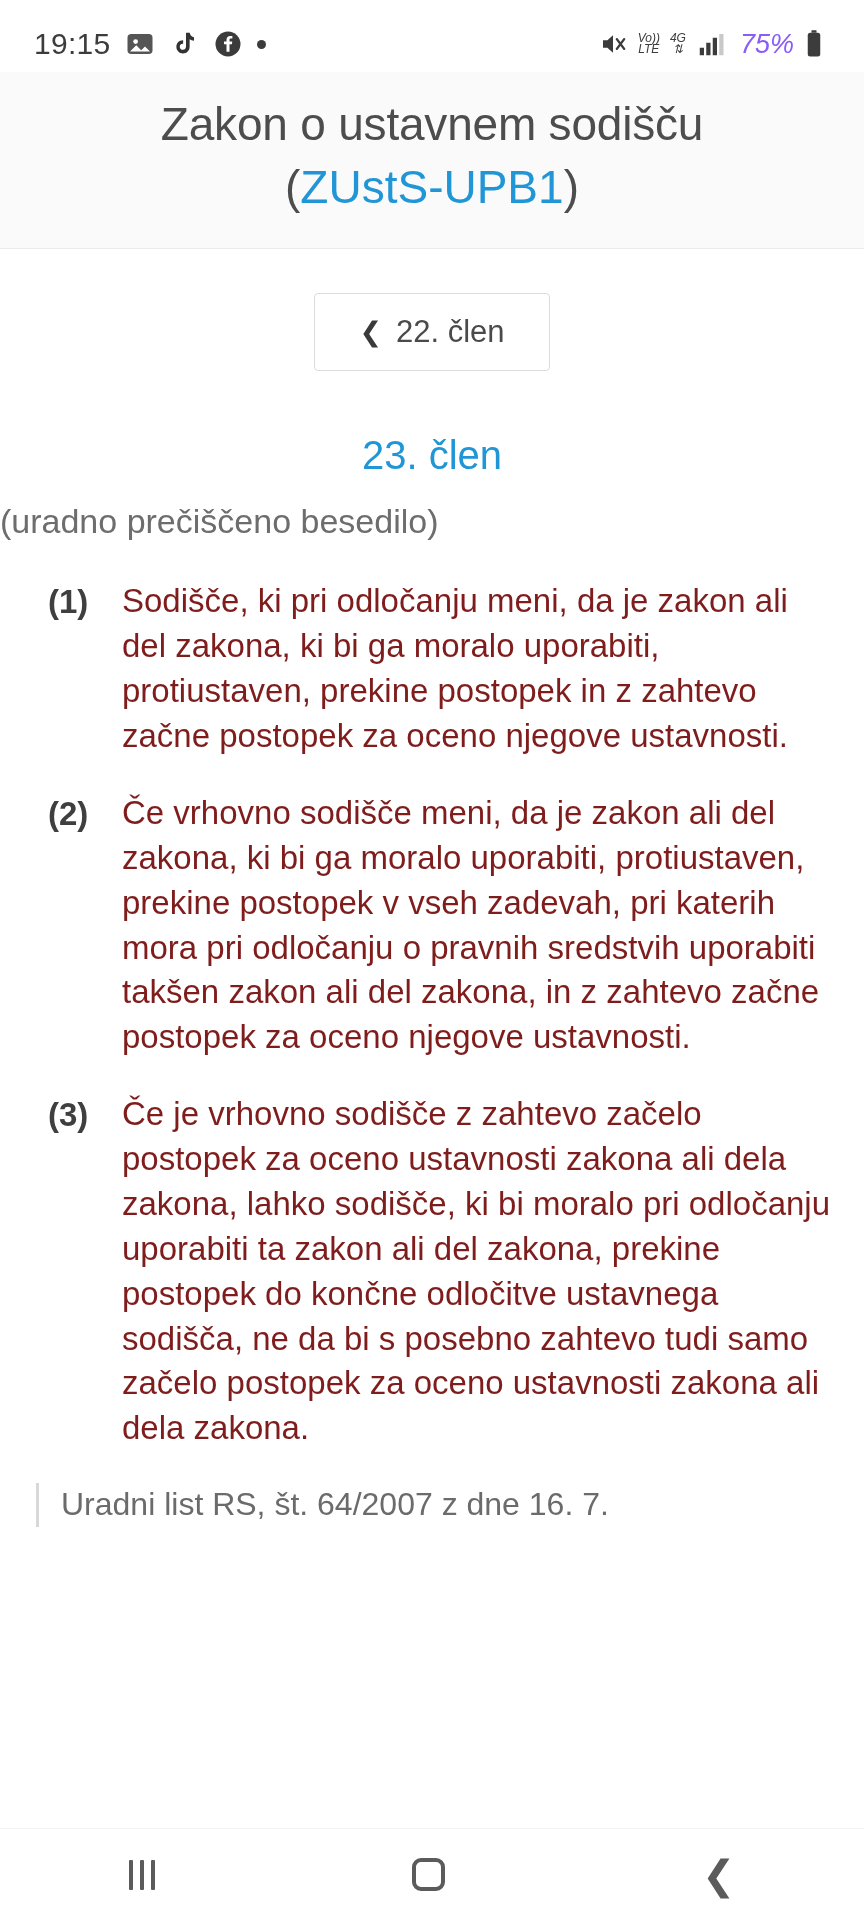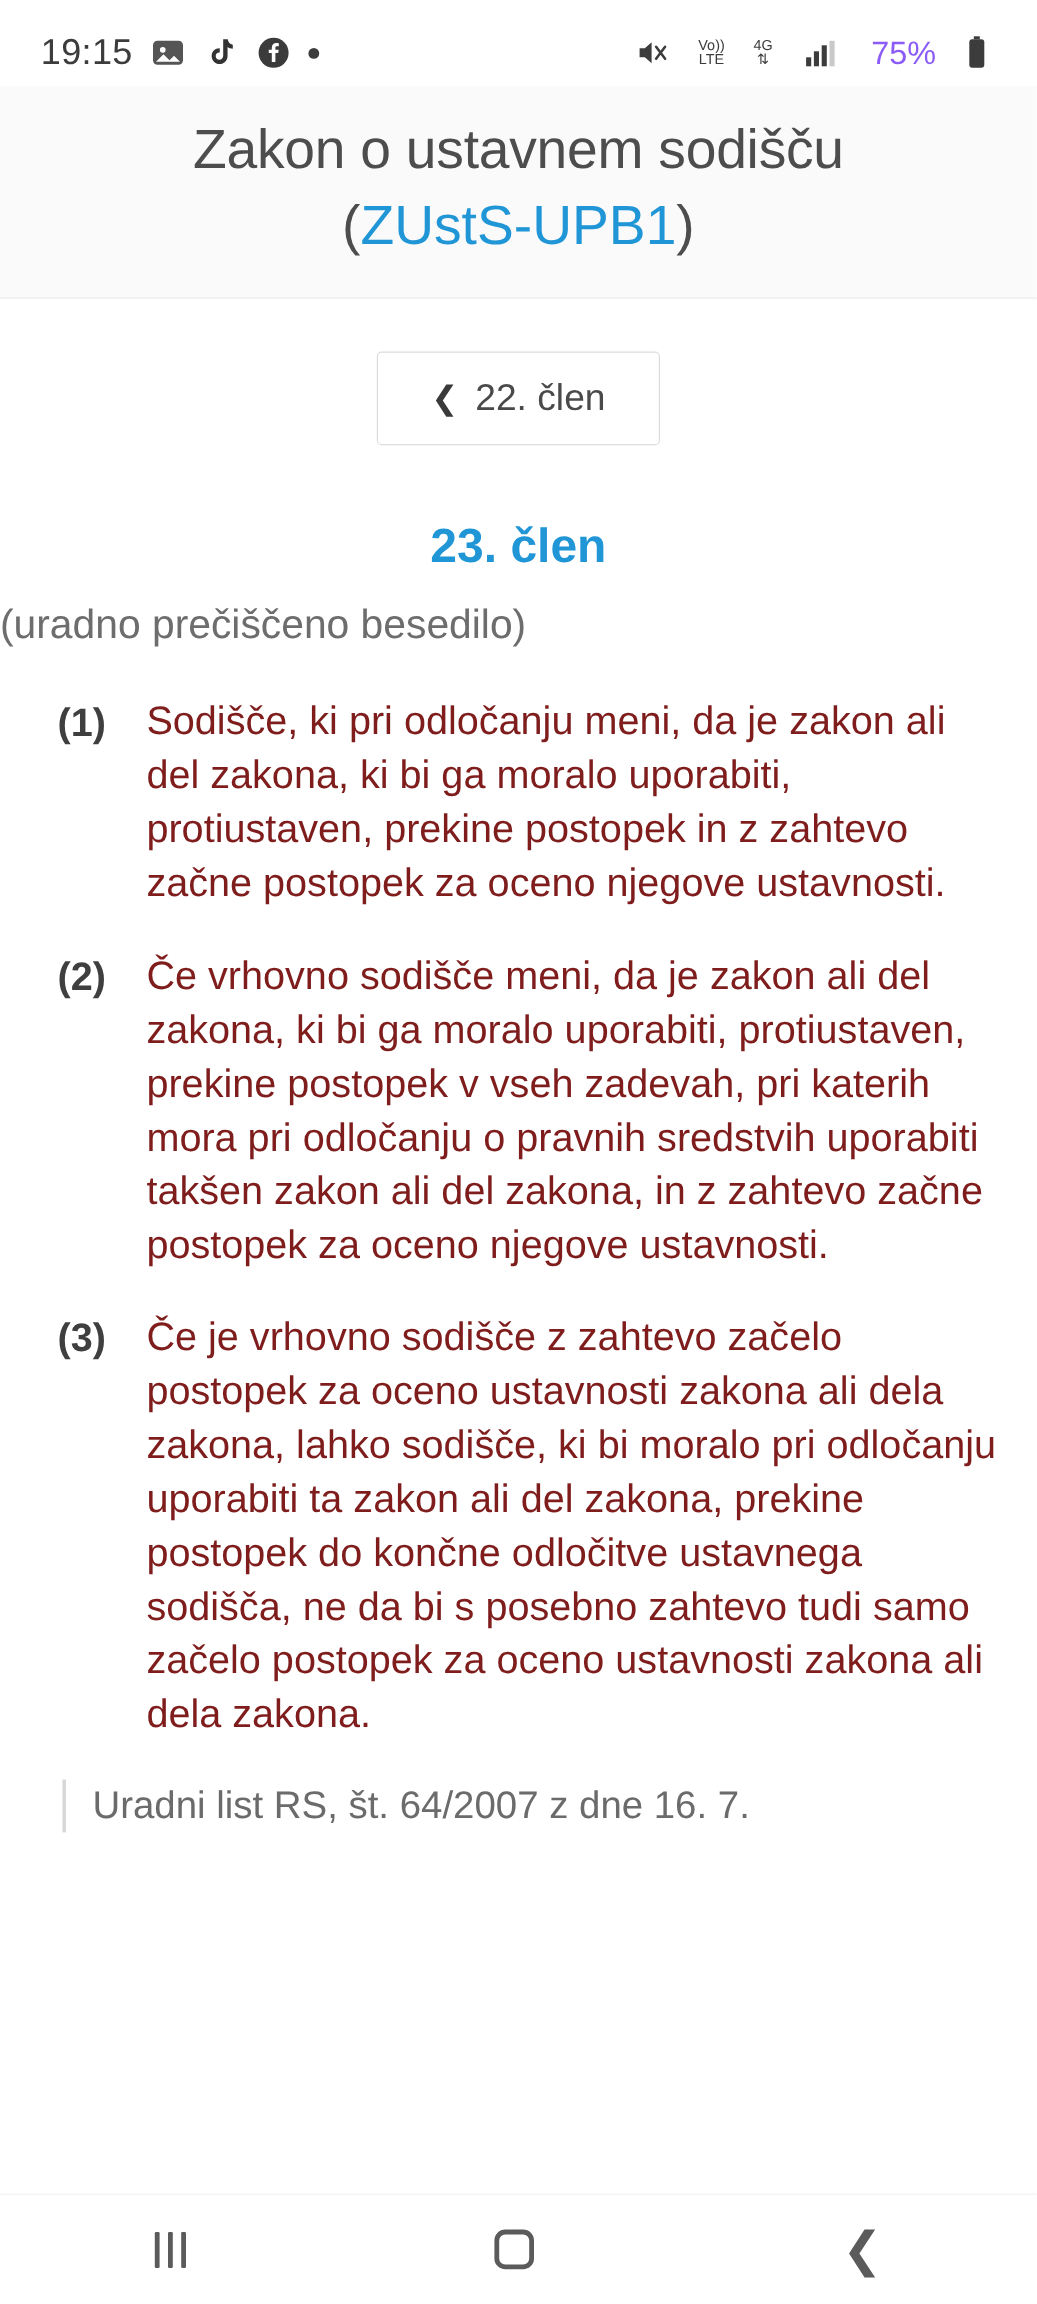--- a/index.html
+++ b/index.html
@@ -18,21 +18,21 @@
     display: flex;
     align-items: center;
     justify-content: space-between;
     padding: 16px 30px 0 34px;
     background: #ffffff;
     color: #2b2b2b;
   }
   .status-left { display: flex; align-items: center; gap: 14px; }
   .clock { font-size: 30px; color: #3c3c3c; letter-spacing: .3px; }
   .sicon { width: 30px; height: 30px; display: inline-block; }
-  .status-right { display: flex; align-items: center; gap: 24px; }
+  .status-right { display: flex; align-items: center; gap: 10px; font-style: italic; }
   .battery-text { font-size: 27px; color: #8b5cf6; margin-left: 4px; }
   .tiny-lbl { font-size: 12px; line-height: 11px; text-align: center; color:#3c3c3c; }
   .dot { width: 9px; height: 9px; border-radius: 50%; background: #3c3c3c; display:inline-block; }
 
   
   .page-header {
     background: #fafafa;
     border-bottom: 1px solid #ececec;
     padding: 22px 24px 31px 24px;
     text-align: center;
@@ -79,21 +79,21 @@
     padding: 0 26px;
   }
   .chev { font-size: 27px; color: #3a3a3a; line-height: 1; }
 
   
   .article-title {
     text-align: center;
     color: #2196d6;
     font-size: 40px;
     margin-top: 62px;
-    font-weight: 700;
+    font-weight: 400;
   }
   .article-sub {
     text-align: left;
     color: #6d6d6d;
     font-size: 34px;
     margin-top: 24px;
     font-weight: 400;
   }
 
   .paragraphs { margin-top: 38px; padding: 0 28px 0 48px; }
@@ -113,21 +113,21 @@
   }
   .para-text {
     font-size: 33px;
     color: #7f1d1d;
     line-height: 1.36;
     flex: 1;
   }
 
   .source {
     margin-top: 10px;
-    padding: 0 28px 0 52px;
+    padding: 0 28px 0 36px;
     display: flex;
   }
   .source-bar {
     width: 3px;
     background: #d8d8d8;
     margin-right: 22px;
     flex: 0 0 3px;
   }
   .source-text {
     font-size: 32px;

